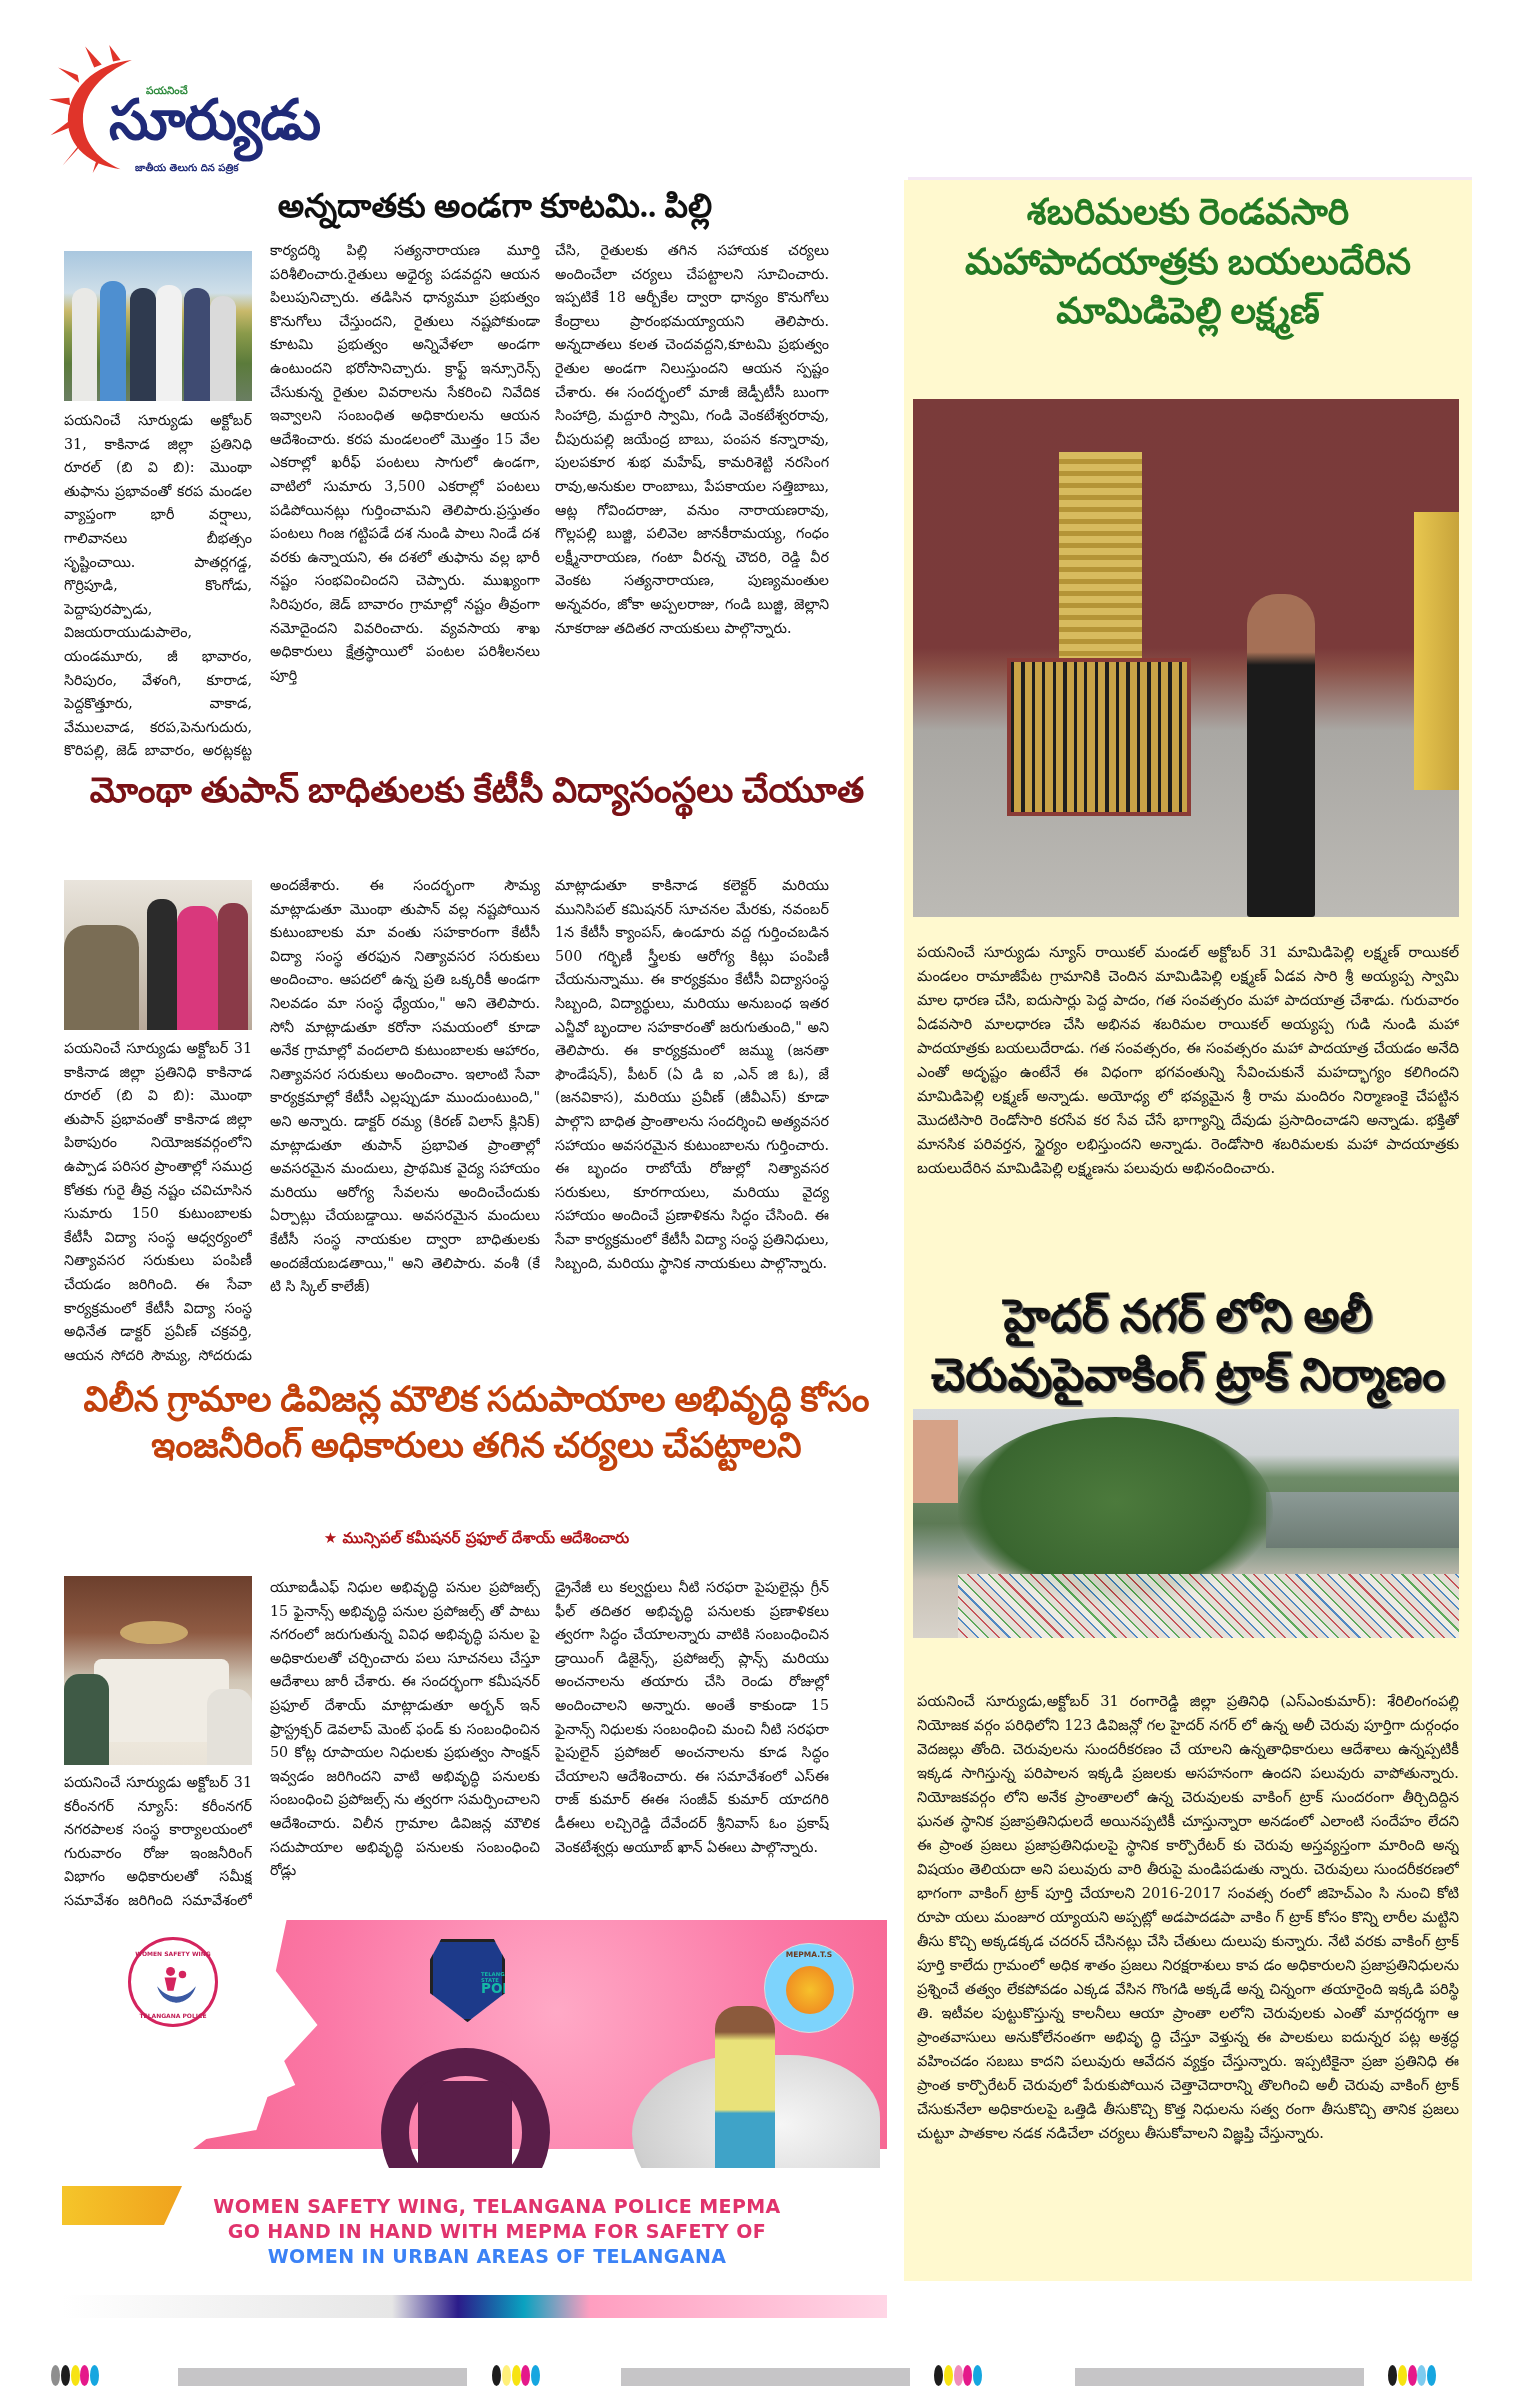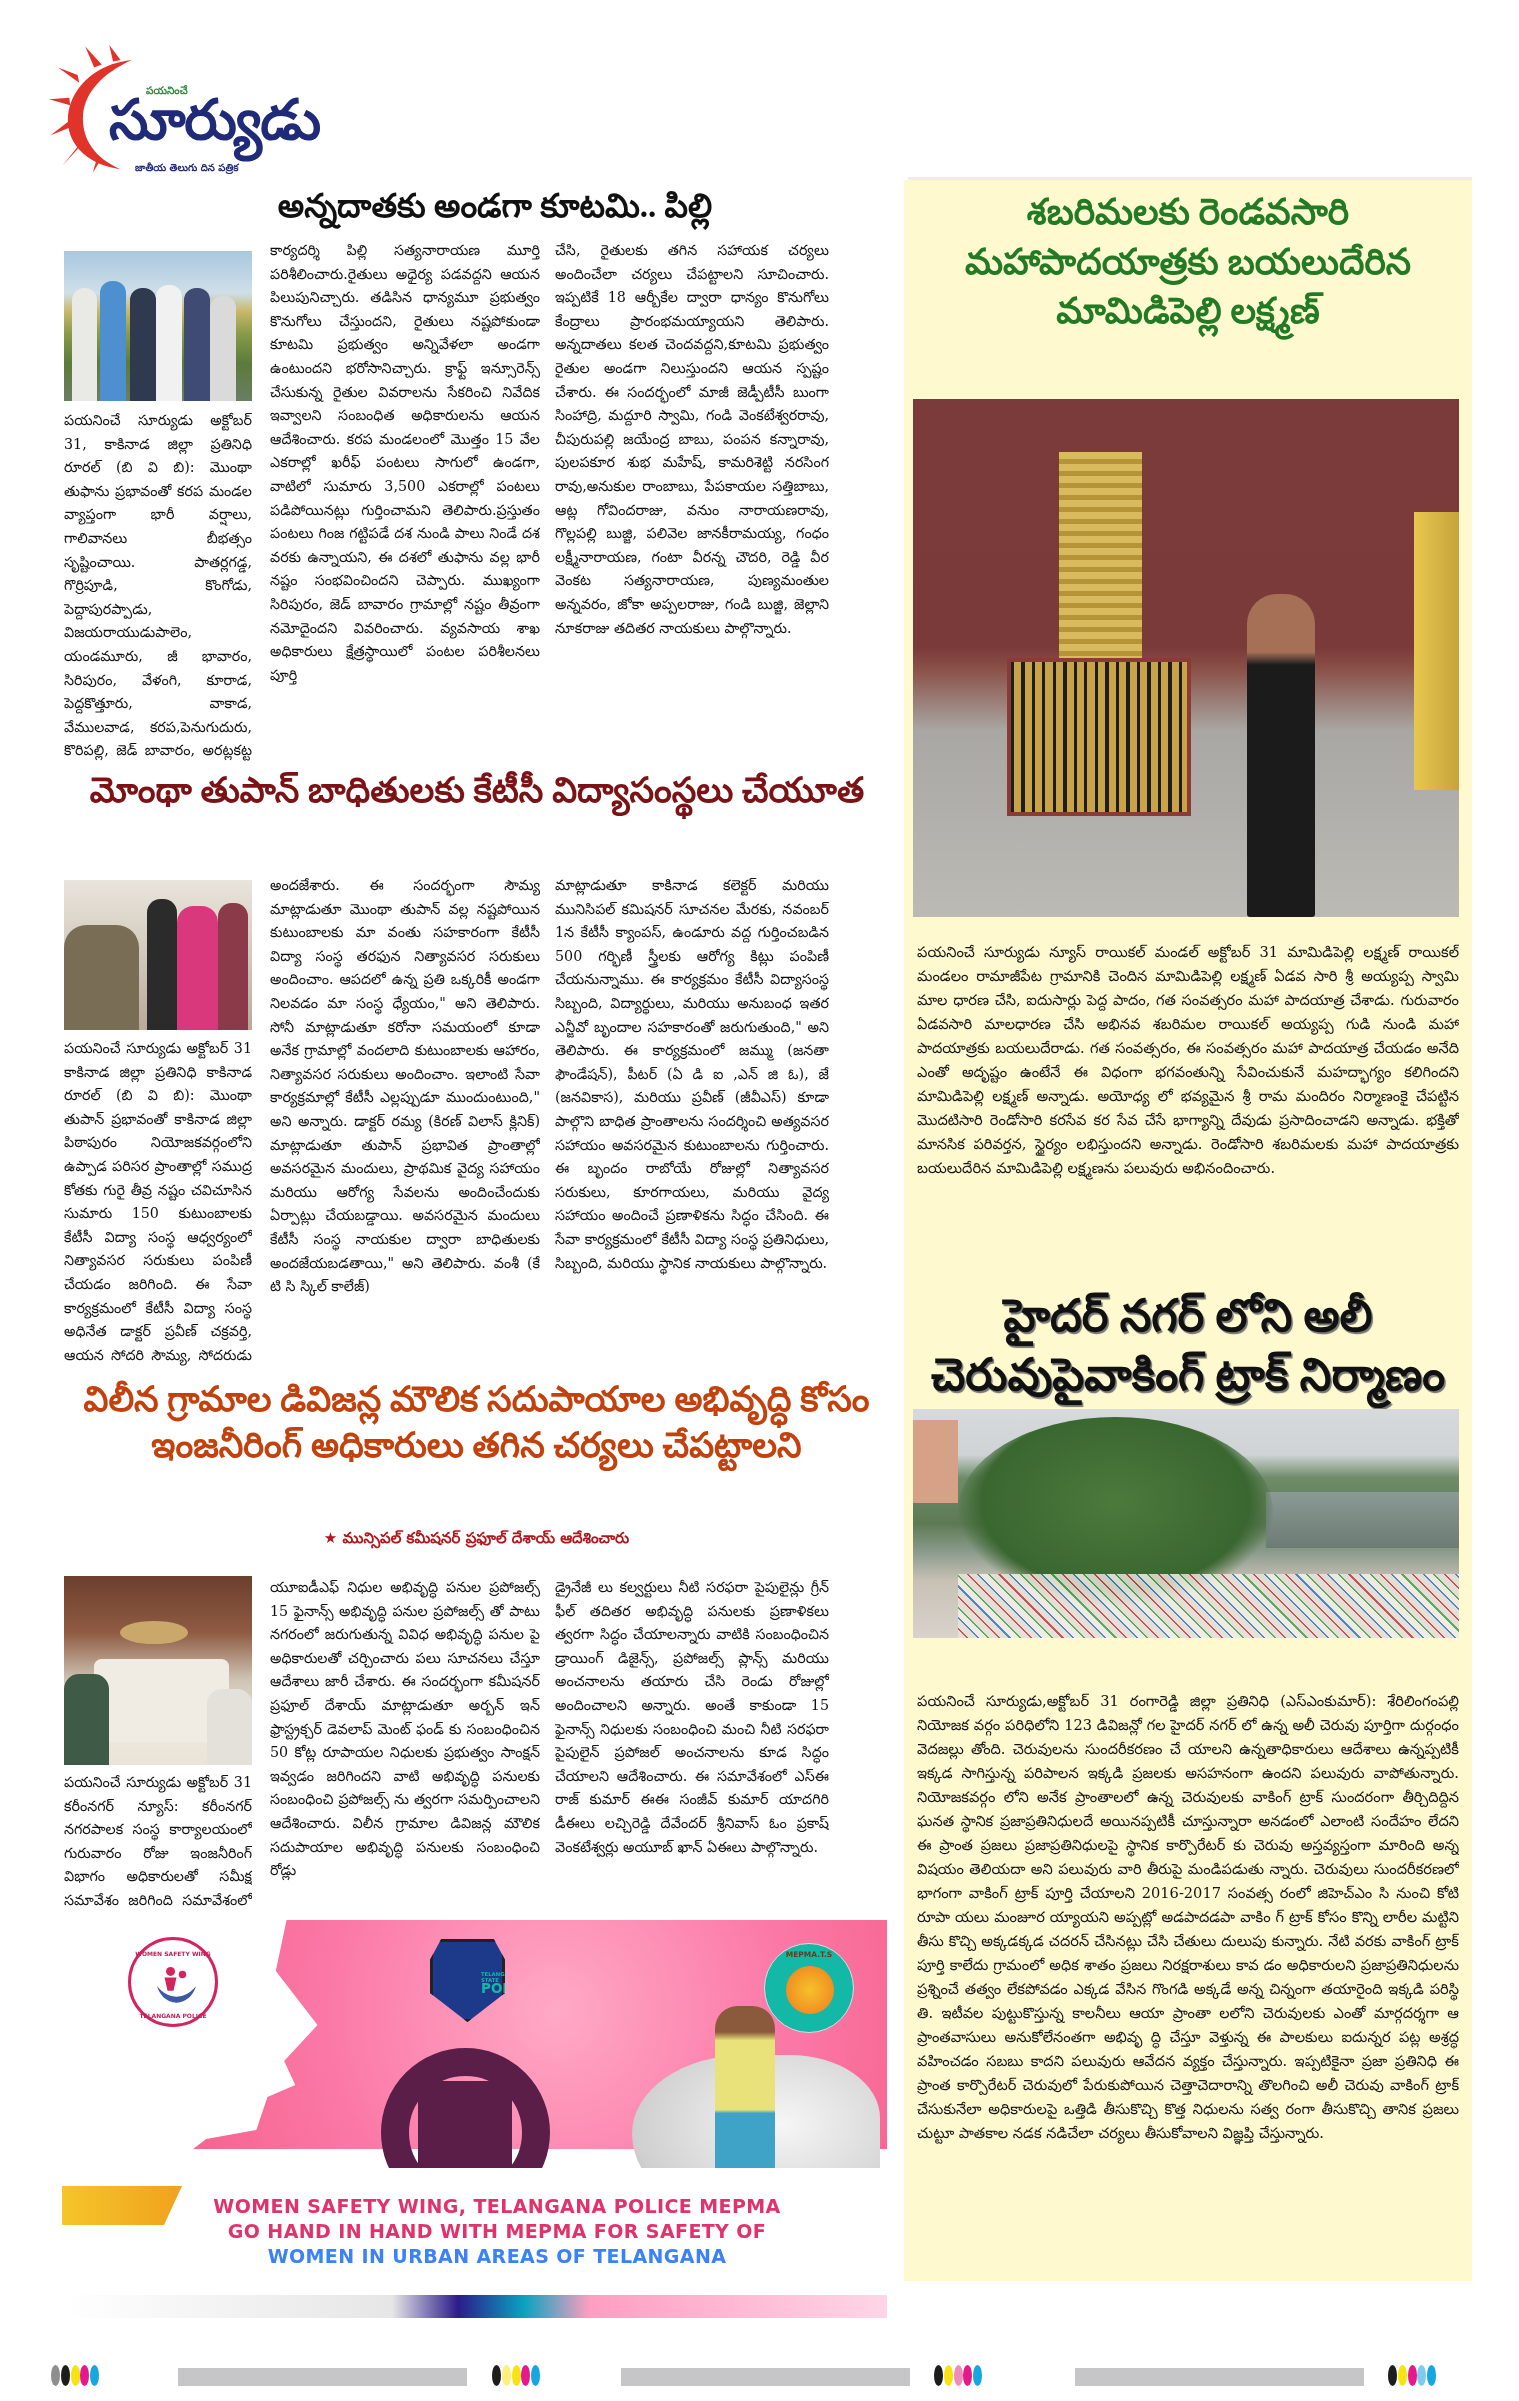--- a/index.html
+++ b/index.html
@@ -44,21 +44,21 @@
   .ad { position: absolute; left: 62px; top: 1920px; width: 825px; height: 398px; background: #fff; overflow: hidden; }
   .ad .pink { position: absolute; left: 0; top: 0; width: 825px; height: 229px;
     background: radial-gradient(circle at 60% 40%, #ffa9c6 0%, #fb78a6 45%, #f2547f 100%); }
   .ad .face { position: absolute; left: -22.5px; top: -15px; width: 278px; height: 300px; background: #fff;
     clip-path: polygon(0 0, 90% 0, 85% 22%, 100% 40%, 88% 52%, 92% 60%, 82% 64%, 78% 75%, 60% 78%, 40% 92%, 20% 100%, 0 100%); }
   .ad .wsw-logo { position: absolute; left: 66px; top: 16.5px; width: 90px; height: 90px; border-radius: 50%; border: 3px solid #d4245e; background: #fff; }
   .ad .wsw-logo span { position: absolute; left: 0; width: 100%; text-align: center; font-size: 6px; font-weight: bold; color: #c01e55; }
   .ad .police-badge { position: absolute; left: 368px; top: 19px; width: 75px; height: 83px; background: #1d3a8a; border: 3px solid #222;
     clip-path: polygon(15% 0, 85% 0, 100% 25%, 100% 65%, 50% 100%, 0 65%, 0 25%); }
   .ad .police-badge span { position: absolute; width: 100%; text-align: left; color: #14b8a6; font-weight: bold; padding-left: 48px; }
-  .ad .mepma-logo { position: absolute; left: 702px; top: 22.5px; width: 90px; height: 90px; border-radius: 50%; background: #14b8a6; border: 1.5px solid #ddd; }
+  .ad .mepma-logo { position: absolute; left: 702px; top: 22.5px; width: 90px; height: 90px; border-radius: 50%; background: #7dd3fc; border: 1.5px solid #ddd; }
   .ad .mepma-logo .sun { position: absolute; left: 21px; top: 22.5px; width: 48px; height: 48px; border-radius: 50%; background: radial-gradient(circle, #f6c12b 0%, #ee7b1e 100%); }
   .ad .symbol { position: absolute; left: 319px; top: 128px; width: 169px; height: 169px; border-radius: 50%; border: 28.5px solid #5a1e49; }
   .ad .symbol-stem { position: absolute; left: 383px; top: 285px; width: 41px; height: 45px; background: #5a1e49; }
   .ad .fist { position: absolute; left: 356px; top: 161px; width: 94px; height: 143px; background: #5a1e49; border-radius: 15px 15px 7.5px 7.5px; }
   .ad .hand { position: absolute; left: 570px; top: 135px; width: 248px; height: 173px; background: radial-gradient(ellipse at 60% 40%, #f6f6f6 0%, #cfcfcf 70%, #9a9a9a 100%); border-radius: 50% 40% 30% 60%; }
   .ad .woman { position: absolute; left: 653px; top: 86px; width: 60px; height: 173px; background: linear-gradient(180deg, #8b5a3c 0%, #8b5a3c 15%, #e9e27a 20%, #e9e27a 60%, #3fa3c8 62%, #3fa3c8 100%); border-radius: 22.5px 22.5px 4.5px 4.5px; }
   .ad .white-band { position: absolute; left: 0; top: 248px; width: 825px; height: 128px; background: #fff; }
   .ad .yellow-tab { position: absolute; left: 0; top: 266px; width: 120px; height: 39px; background: linear-gradient(90deg, #f5c52a, #f0a21d); clip-path: polygon(0 0, 100% 0, 85% 100%, 0 100%); }
   .ad .line { position: absolute; left: 45px; width: 780px; text-align: center; font-family: "DejaVu Sans", sans-serif; font-weight: bold; font-size: 19px; letter-spacing: 0.4px; }
   .ad .line1 { top: 275px; color: #e0336c; }

